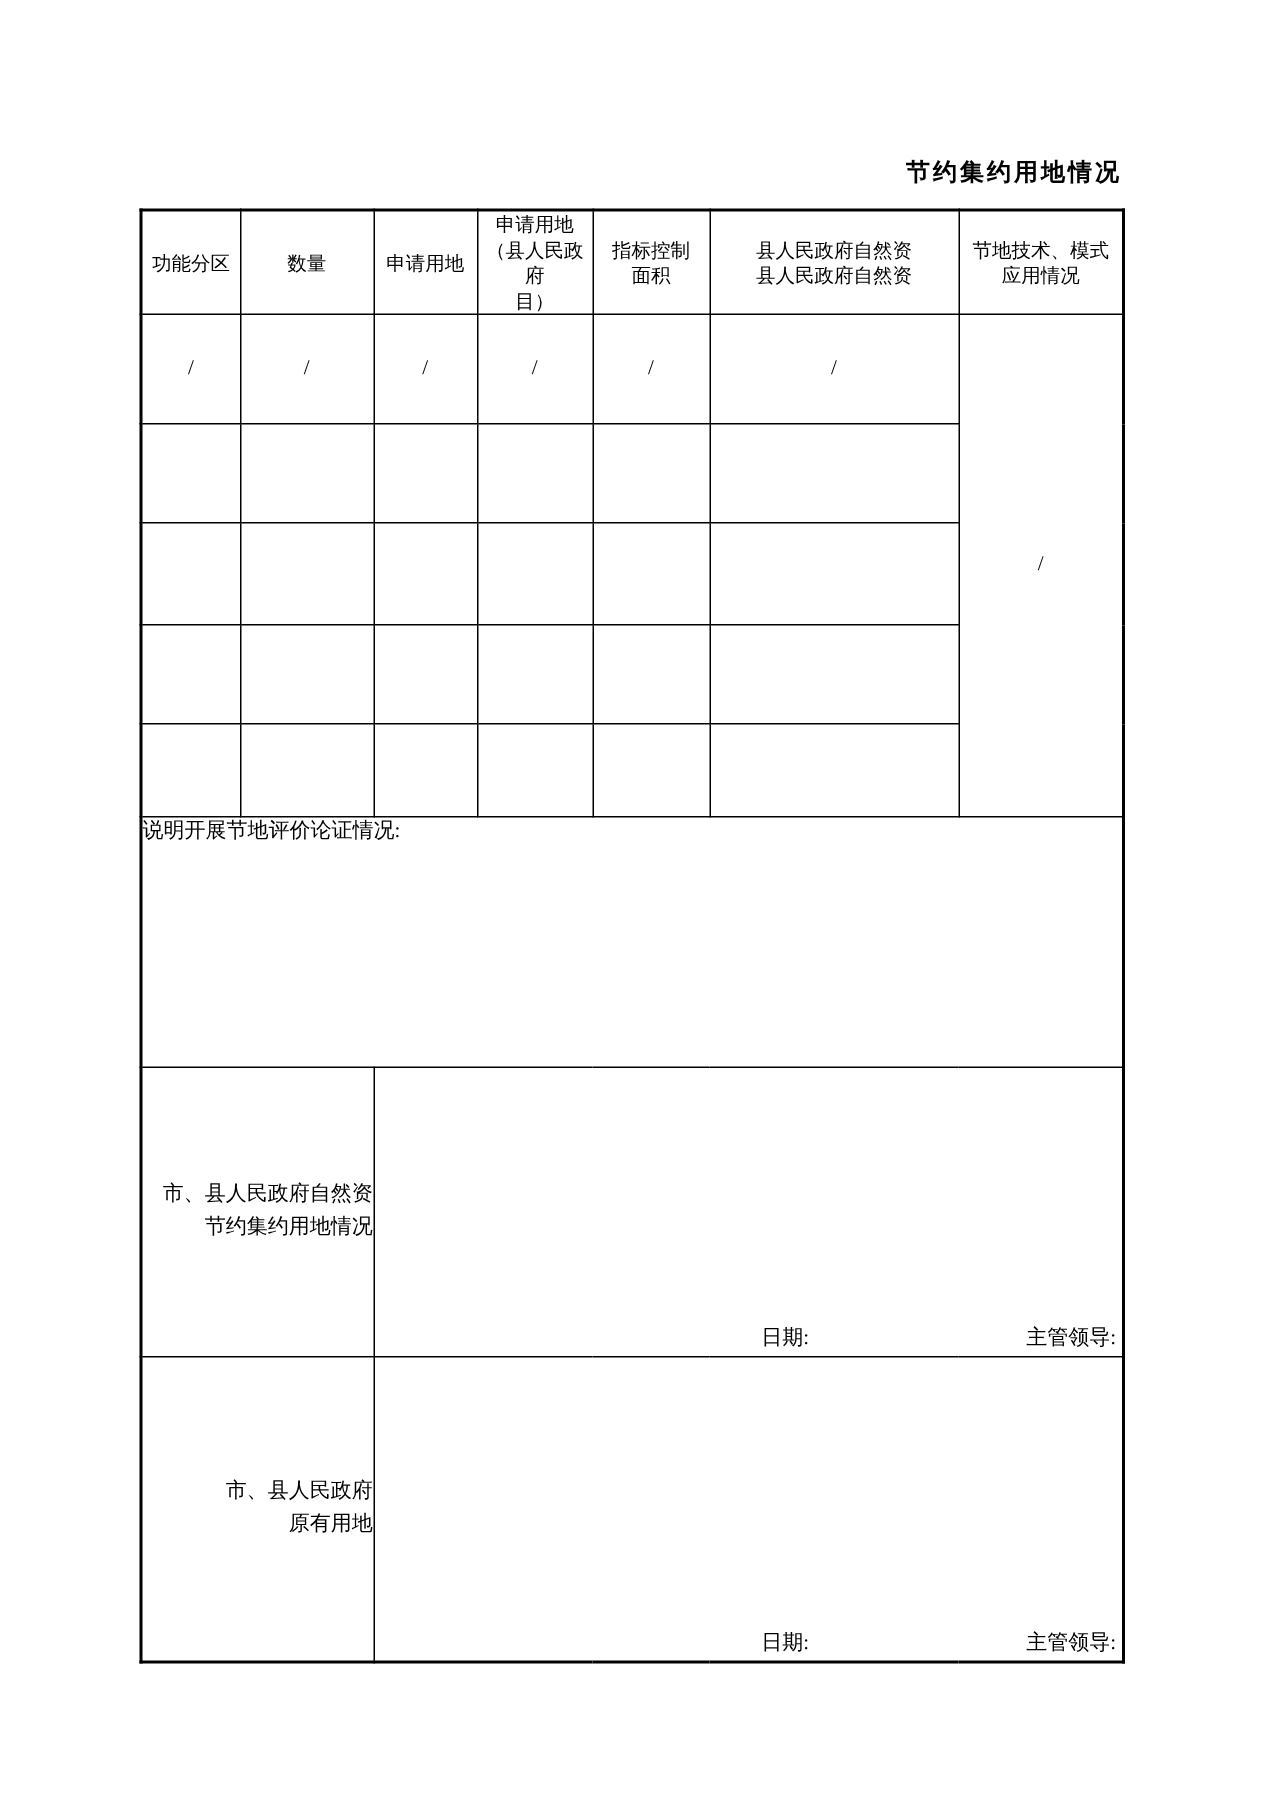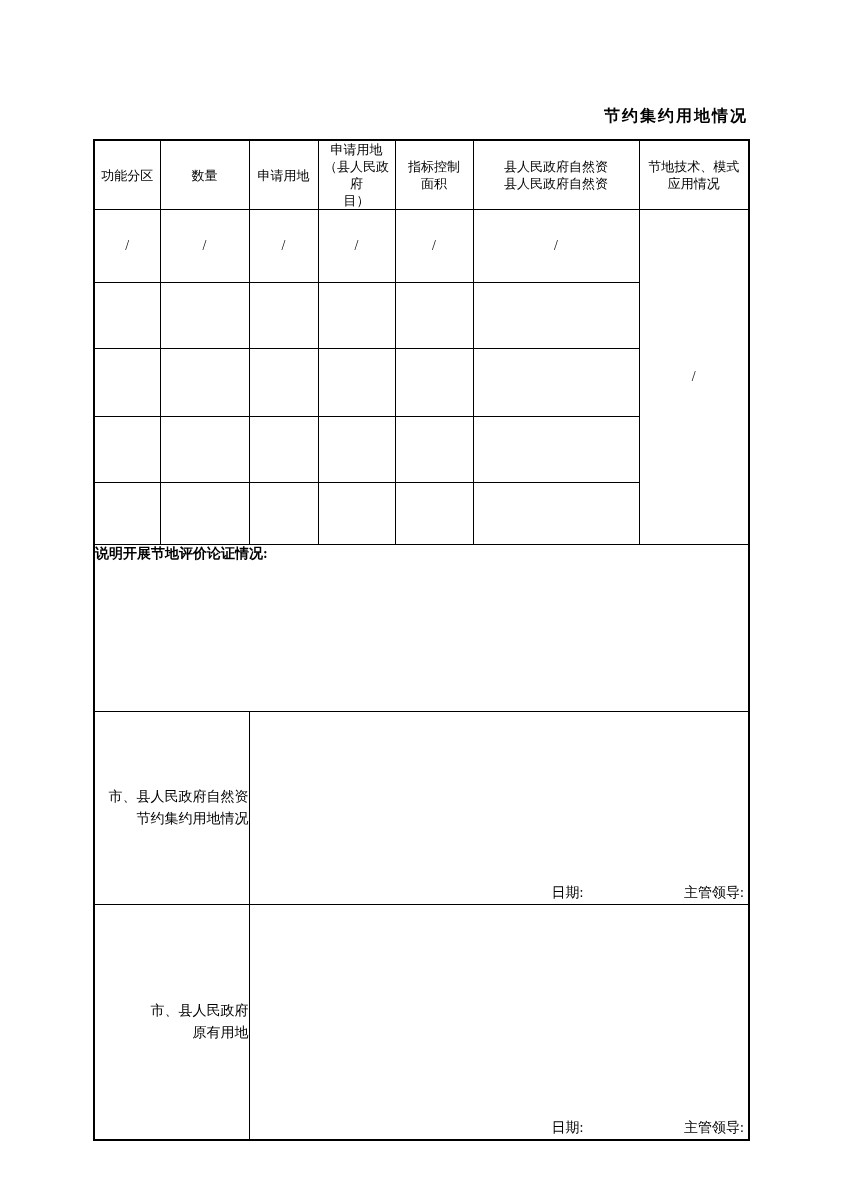--- a/index.html
+++ b/index.html
@@ -59,21 +59,20 @@
   td.merged-cell {
     text-align: center;
     vertical-align: middle;
     font-size: 14px;
   }
   td.note-cell {
     vertical-align: top;
     text-align: left;
     font-size: 14px;
     padding: 5px 6px;
-    font-weight: bold;
   }
   td.sig-label-cell {
     text-align: right;
     vertical-align: middle;
     font-size: 14px;
     line-height: 22px;
     padding: 2px;
   }
   td.sig-content-cell {
     position: relative;
@@ -86,21 +85,20 @@
     bottom: 2px;
     height: 18px;
     font-size: 14px;
     line-height: 18px;
     text-align: right;
   }
   .date-label {
     position: absolute;
     left: 252px;
     top: 0;
-    margin-left: 44px;
   }
 </style>
 </head>
 <body>
 
 <div class="page">
 
   <div class="doc-title">节约集约用地情况</div>
 
   <table class="form-table">
@@ -201,21 +199,21 @@
           <div>节约集约用地情况</div>
         </td>
         <td class="sig-content-cell" colspan="5">
           <div class="sign-line">
             <span>主管领导:</span>
             <span class="date-label">日期:</span>
           </div>
         </td>
       </tr>
 
-      <tr style="height:235px">
+      <tr style="height:203px">
         <td class="sig-label-cell" colspan="2">
           <div>市、县人民政府</div>
           <div>原有用地</div>
         </td>
         <td class="sig-content-cell" colspan="5">
           <div class="sign-line">
             <span>主管领导:</span>
             <span class="date-label">日期:</span>
           </div>
         </td>

